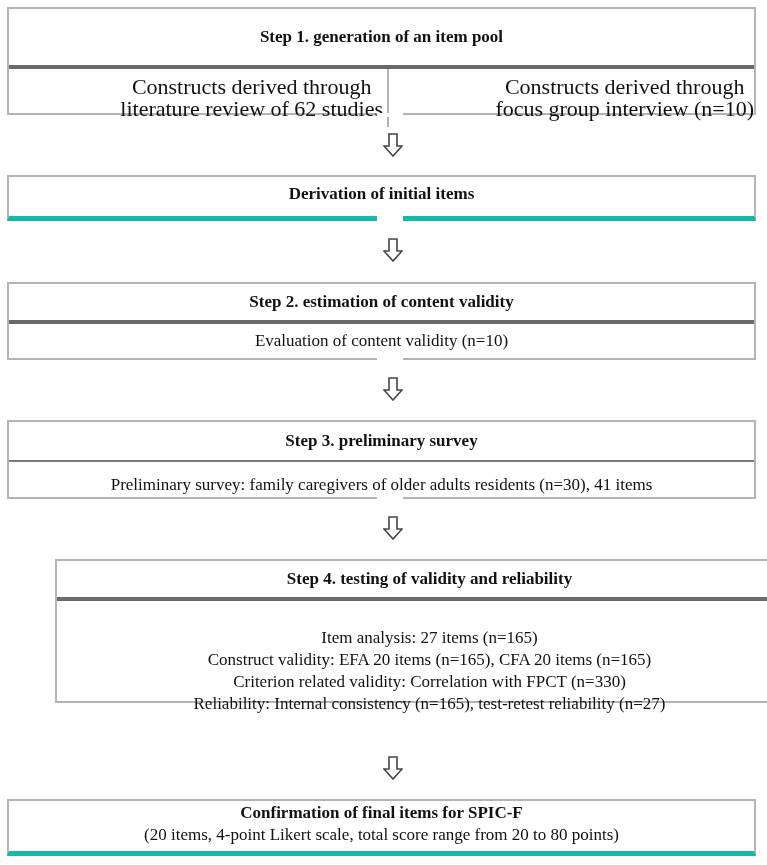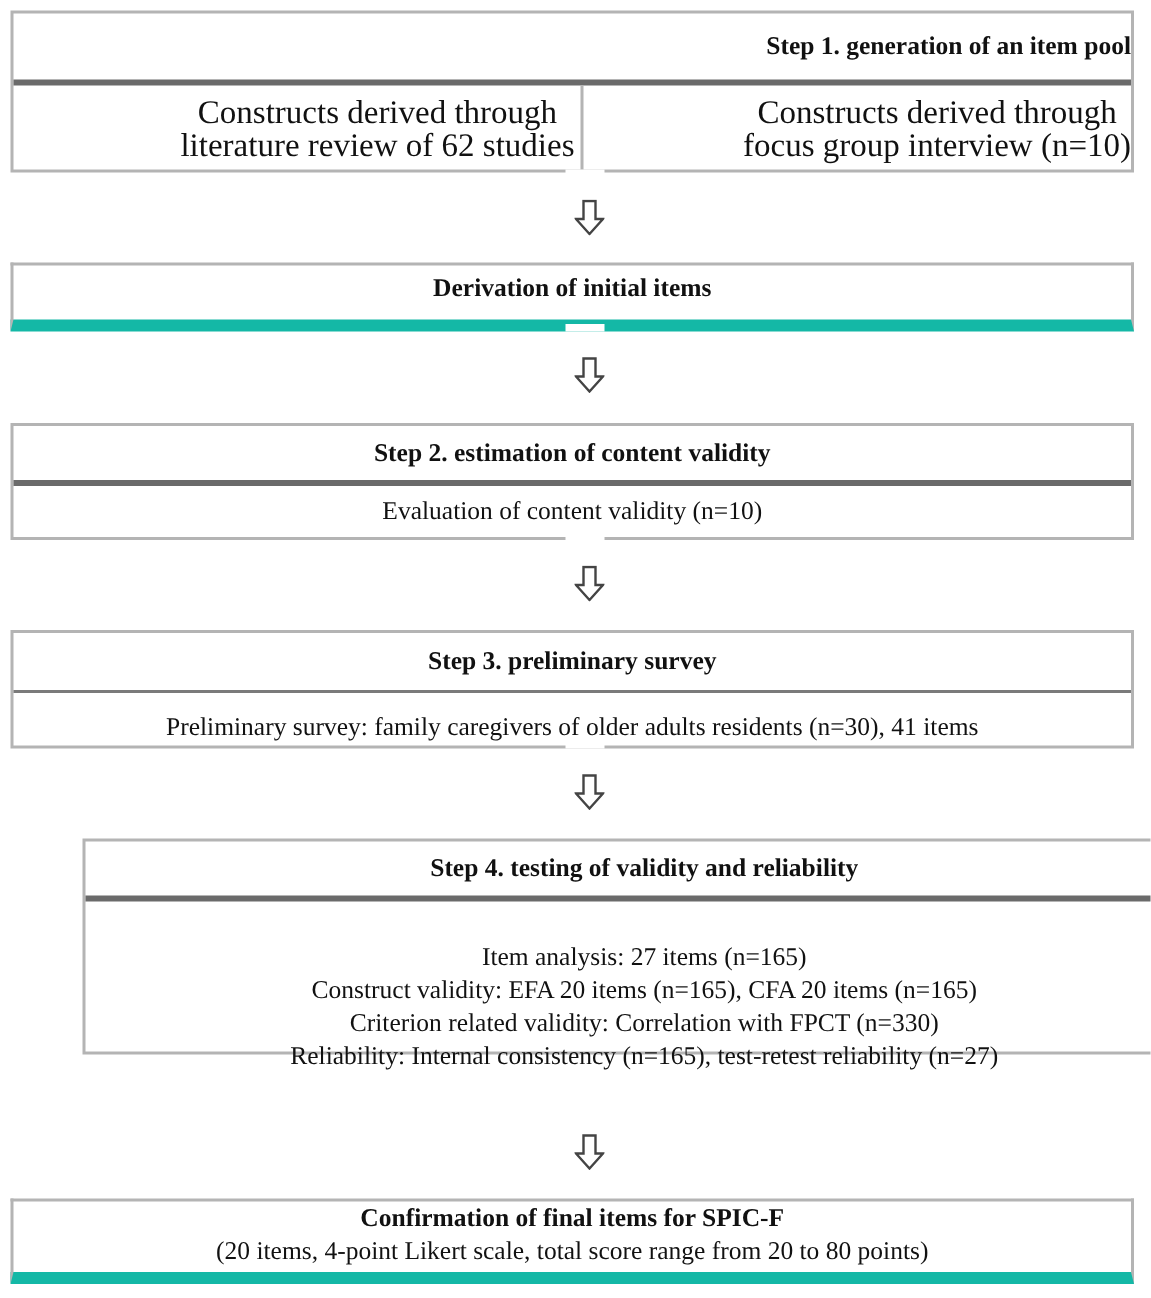--- a/index.html
+++ b/index.html
@@ -8,29 +8,29 @@
   .box { position:absolute; left:7px; width:749px; box-sizing:border-box;
          border:2px solid #b4b4b4; background:#fff; }
   .hdr { box-sizing:border-box; display:flex; align-items:center; justify-content:center;
          font-weight:bold; font-size:17px; border-bottom:4px solid #6a6a6a; }
   .body { box-sizing:border-box; display:flex; flex-direction:column; align-items:center; justify-content:center;
           font-size:17px; text-align:center; line-height:22px; }
   .split { display:flex; }
   .split .cell { flex:1; display:flex; align-items:center; justify-content:flex-end; text-align:center;
                  font-size:22px; line-height:22px; }
   .split .cell + .cell { border-left:2px solid #b4b4b4; }
-  .thickbottom { border-bottom:8px solid #14b8a6; }
+  .thickbottom { border-bottom:5px solid #14b8a6; }
   .arrow { position:absolute; left:383px; width:20px; height:24px; }
   .gap { position:absolute; left:377px; width:26px; height:4px; background:#fff; }
 </style>
 </head>
 <body>
 
 <div class="box" style="top:7px; height:108px;">
-  <div class="hdr" style="height:48px;justify-content:flex-end;">
+  <div class="hdr" style="height:60px;">
     <span>Step 1. generation of an item pool</span>
   </div>
   <div class="split" style="height:58px;">
     <div class="cell" style="flex:0 0 374px; padding-right:4px;">
       <div>
         <div>Constructs derived through</div>
         <div>literature review of 62 studies</div>
       </div>
     </div>
     <div class="cell">

